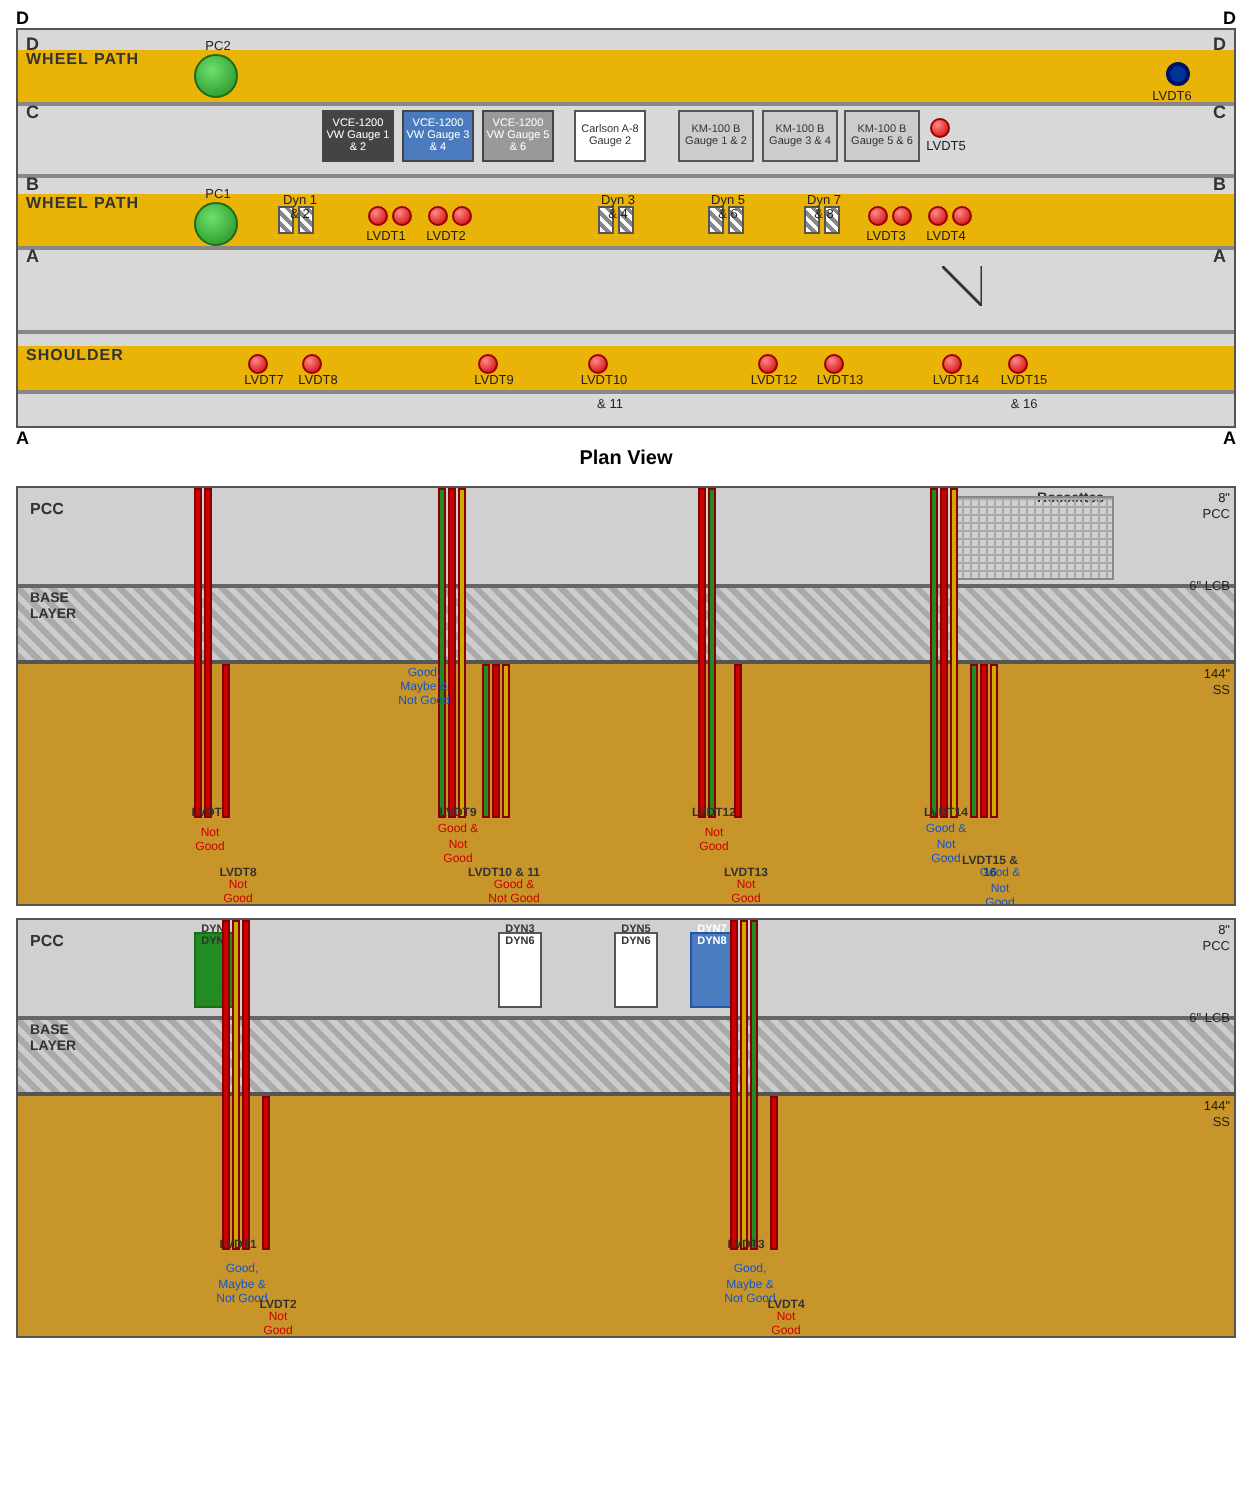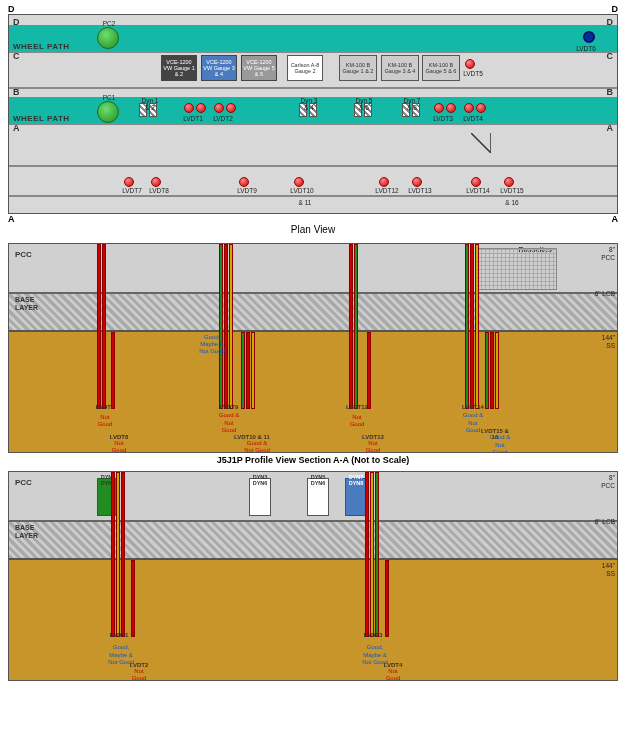--- a/index.html
+++ b/index.html
@@ -22,40 +22,40 @@
     
     .plan-view-container {
       position: relative;
       width: 610px;
       margin: 0 auto;
     }
 
     .plan-view-title {
       text-align: center;
       font-size: 10px;
-      font-weight: normal;
+      font-weight: bold;
       margin-bottom: 2px;
     }
 
     .plan-diagram {
       position: relative;
       width: 610px;
       height: 200px;
       background: #d8d8d8;
       border: 1.5px solid #555;
     }
 
     
     .band {
       position: absolute;
       left: 0;
       width: 100%;
-      background: #14b8a6;
+      background: #eab308;
       display: flex;
-      align-items: flex-end;
+      align-items: flex-start;
       padding-left: 4px;
       font-size: 8px;
       font-weight: bold;
       letter-spacing: 0.5px;
       color: #333;
     }
 
     .wheel-path-top {
       top: 10px;
       height: 26px;
@@ -327,20 +327,23 @@
 
       <div class="band wheel-path-top">
         <span>WHEEL PATH</span>
       </div>
 
 
       <div class="band wheel-path-bottom">
         <span>WHEEL PATH</span>
       </div>
 
+      <div class="band shoulder-band">
+        <span>SHOULDER</span>
+      </div>
 
       <div class="green-circle" style="top:12px;left:88px;"></div>
       <span class="small-label" style="top:5px;left:88px;width:24px;">PC2</span>
 
       <div class="green-circle" style="top:86px;left:88px;"></div>
       <span class="small-label" style="top:79px;left:88px;width:24px;">PC1</span>
 
       <div class="dot-blue" style="top:16px;right:22px;"></div>
       <span class="small-label" style="top:30px;right:16px;width:30px;">LVDT6</span>
 
@@ -537,21 +540,20 @@
       <span class="profile-lvdt-label" style="bottom:42px;left:450px;width:28px;">LVDT14</span>
       <span class="profile-small-label" style="bottom:18px;left:444px;width:40px;color:#1155cc;">Good &amp;<br>Not<br>Good</span>
 
       <div class="rod rod-green" style="left:476px;top:88px;height:77px;"></div>
       <div class="rod" style="left:481px;top:88px;height:77px;"></div>
       <div class="rod rod-yellow" style="left:486px;top:88px;height:77px;"></div>
       <span class="profile-lvdt-label" style="bottom:12px;left:468px;width:36px;">LVDT15 &amp; 16</span>
       <span class="profile-small-label" style="bottom:-4px;left:471px;width:40px;color:#1155cc;">Good &amp;<br>Not<br>Good</span>
 
     </div>
-    <div class="section-title">J5J1P Profile View Section A-A (Not to Scale)</div>
   </div>
 
   <div class="profile-diagram">
     <div class="profile-box">
 
       <div class="pcc-layer"></div>
 
       <div class="base-layer"></div>
 
       <div class="ss-layer"></div>

